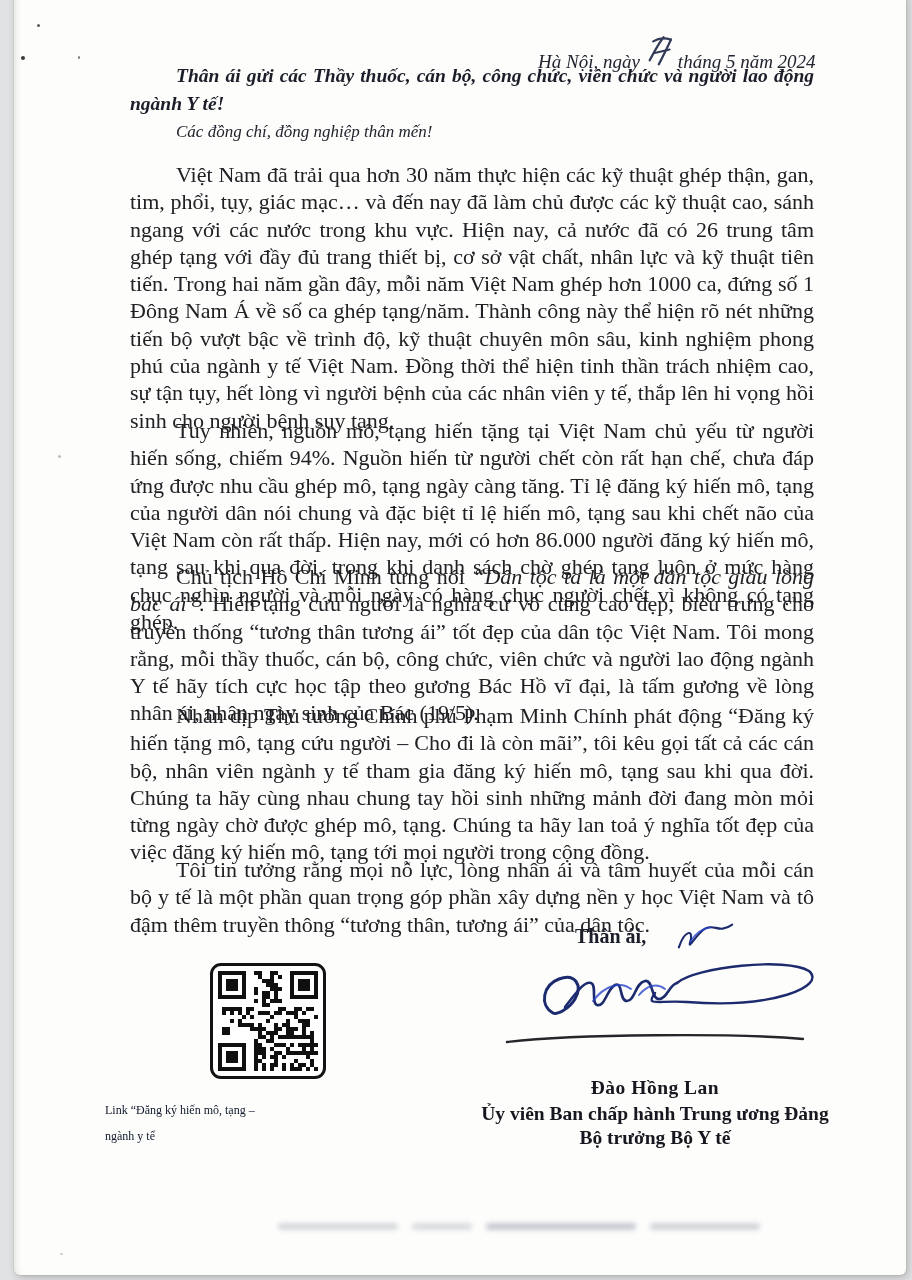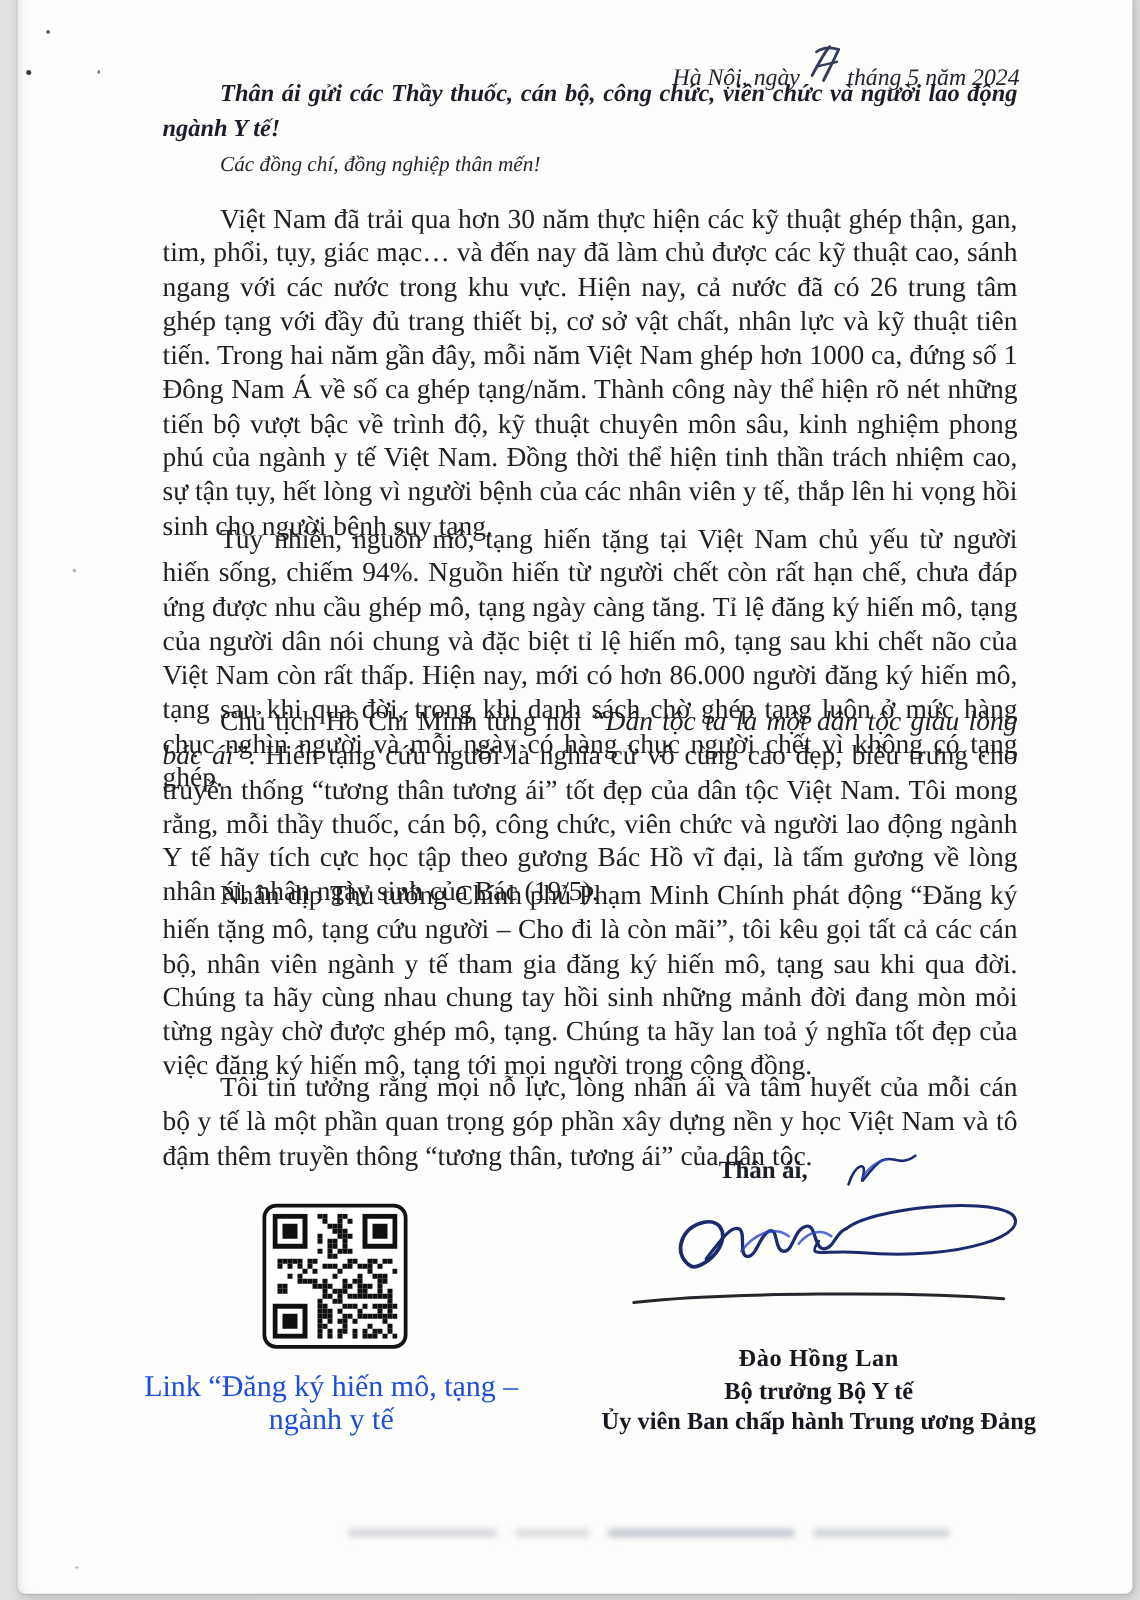--- a/index.html
+++ b/index.html
@@ -63,21 +63,21 @@
   }
   .signer .name{letter-spacing:0.5px;margin-bottom:1px;}
 
   .qr-frame{
     position:absolute;top:963px;left:210px;
     border:3.5px solid #131313;border-radius:11px;
     padding:5px;background:#fff;width:100px;height:100px;
   }
   .qr-caption{
     position:absolute;top:1097px;left:105px;width:320px;
-    text-align:center;font-size:24px;line-height:26px;color:#1d4ed8;
+    text-align:left;font-size:12px;line-height:26px;color:#0f172a;
   }
 
   .bleed{
     position:absolute;top:1217px;left:278px;width:520px;height:18px;
     display:flex;gap:14px;align-items:center;filter:blur(2.5px);opacity:0.5;
   }
   .bleed span{display:inline-block;height:7px;border-radius:3px;background:#9aa0ab;}
   .bleed .b1{width:120px;background:#aeb3bb;}
   .bleed .b2{width:60px;background:#b6bac0;}
   .bleed .b3{width:150px;background:#8f97a8;}
@@ -143,22 +143,22 @@
     </svg>
   </div>
   <div class="sig-underline">
     <svg width="300" height="14" viewBox="0 0 300 14" fill="none">
       <path d="M2,10 C70,2 230,1 298,7" stroke="#26262a" stroke-width="2.4" stroke-linecap="round"></path>
     </svg>
   </div>
 
   <div class="signer">
     <div class="name">Đào Hồng Lan</div>
+    <div>Ủy viên Ban chấp hành Trung ương Đảng</div>
     <div>Bộ trưởng Bộ Y tế</div>
-    <div>Ủy viên Ban chấp hành Trung ương Đảng</div>
   </div>
 
   <div class="qr-frame">
     <svg id="qr" width="100" height="100" viewBox="0 0 100 100">
         <rect x="0" y="0" width="100" height="100" fill="#ffffff"></rect>
         <rect x="36" y="0" width="4" height="4" fill="#101010"></rect>
         <rect x="40" y="0" width="4" height="4" fill="#101010"></rect>
         <rect x="52" y="0" width="4" height="4" fill="#101010"></rect>
         <rect x="56" y="0" width="4" height="4" fill="#101010"></rect>
         <rect x="40" y="4" width="4" height="4" fill="#101010"></rect>

